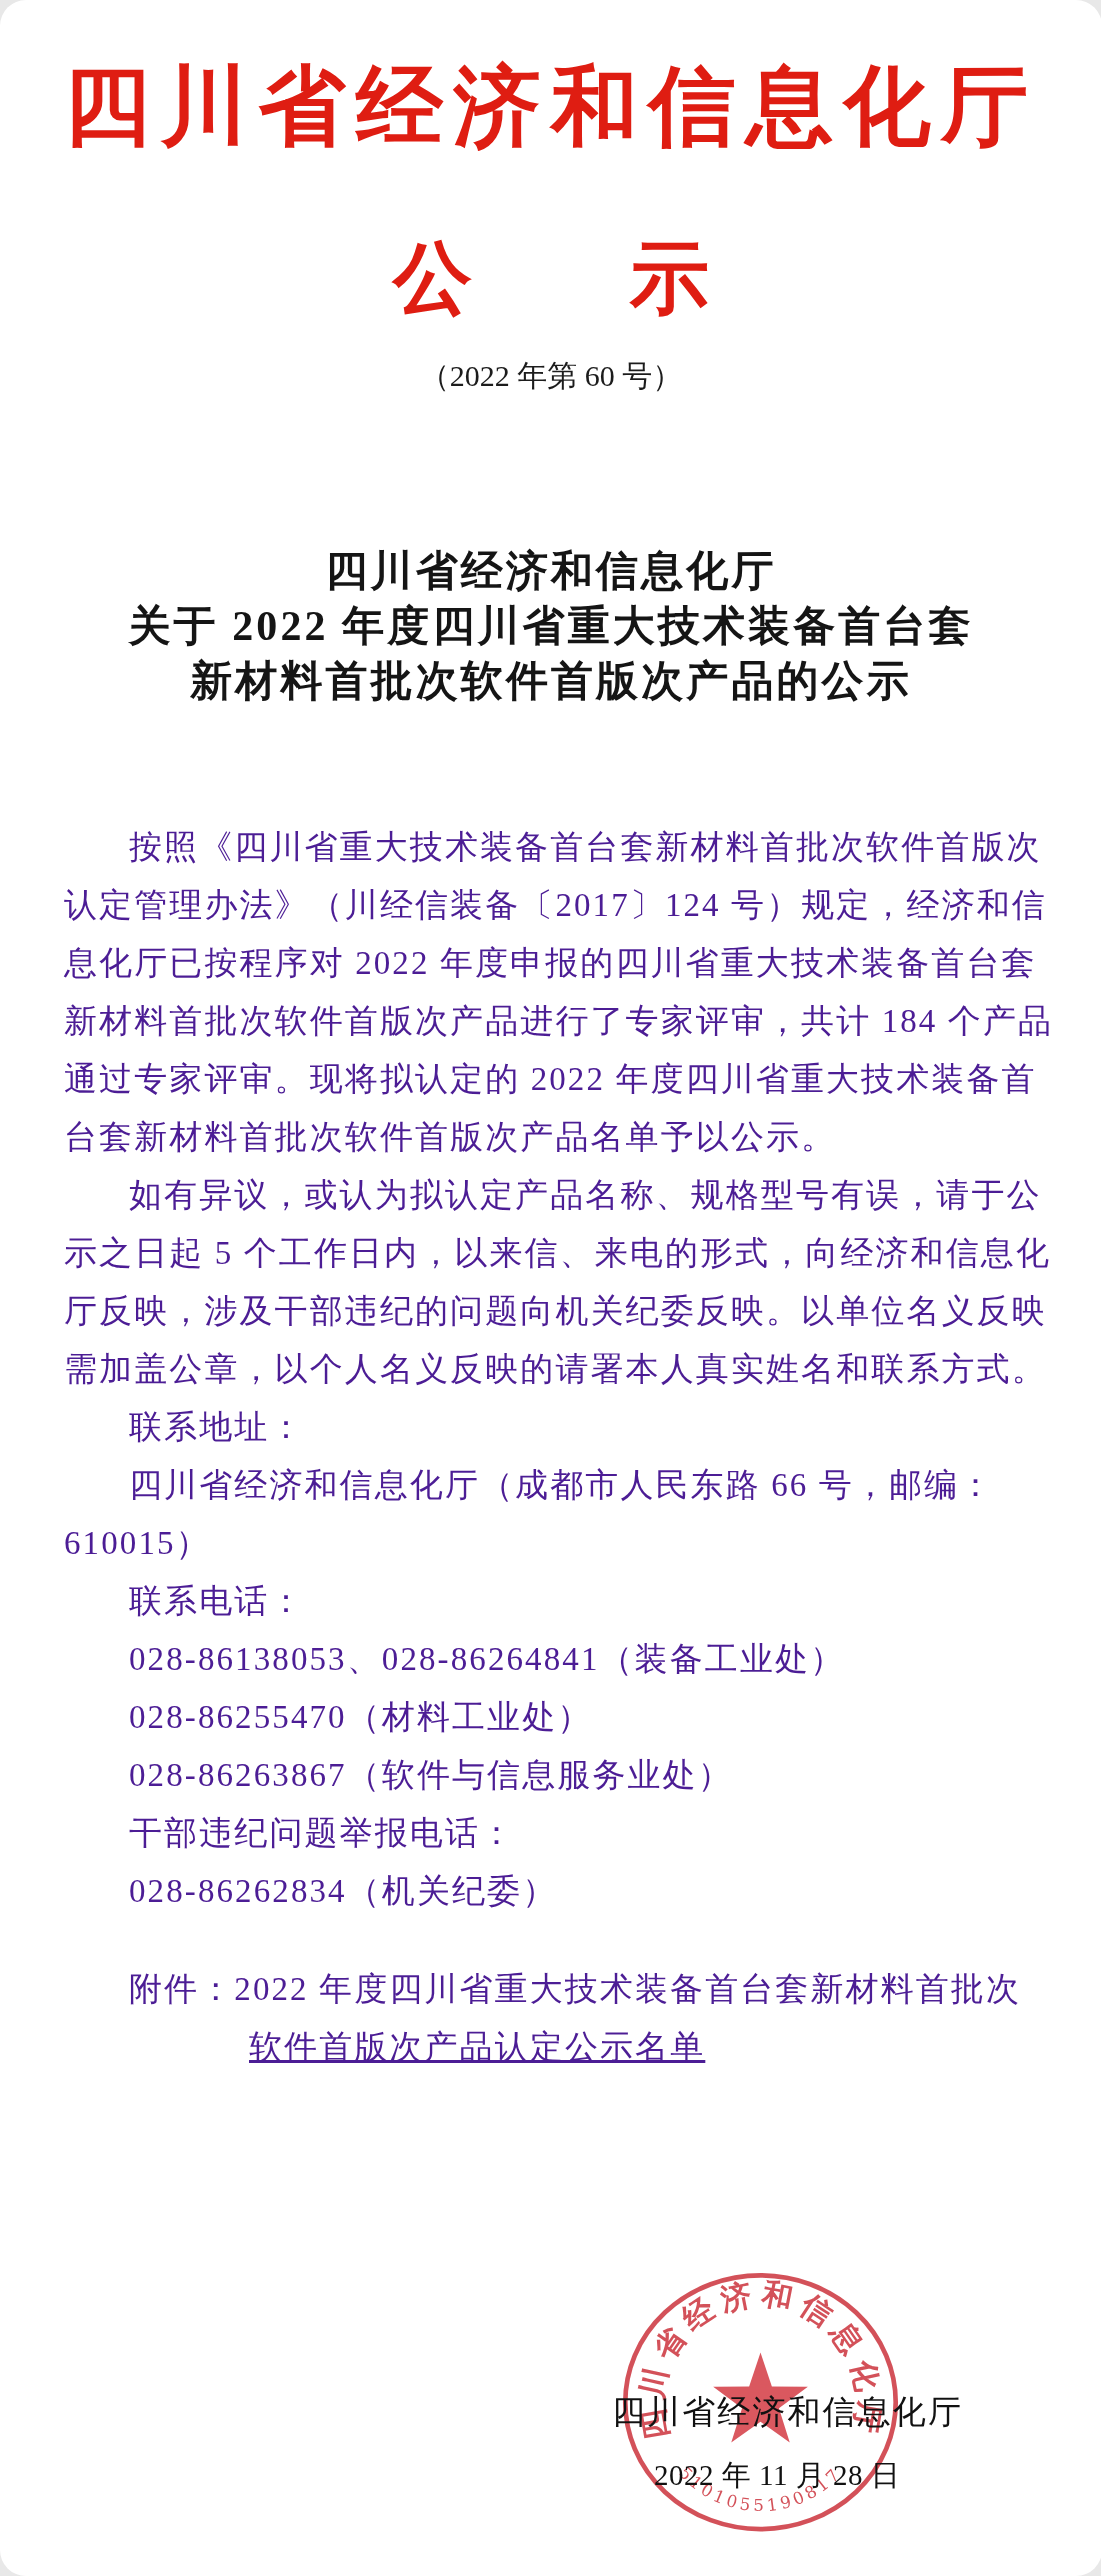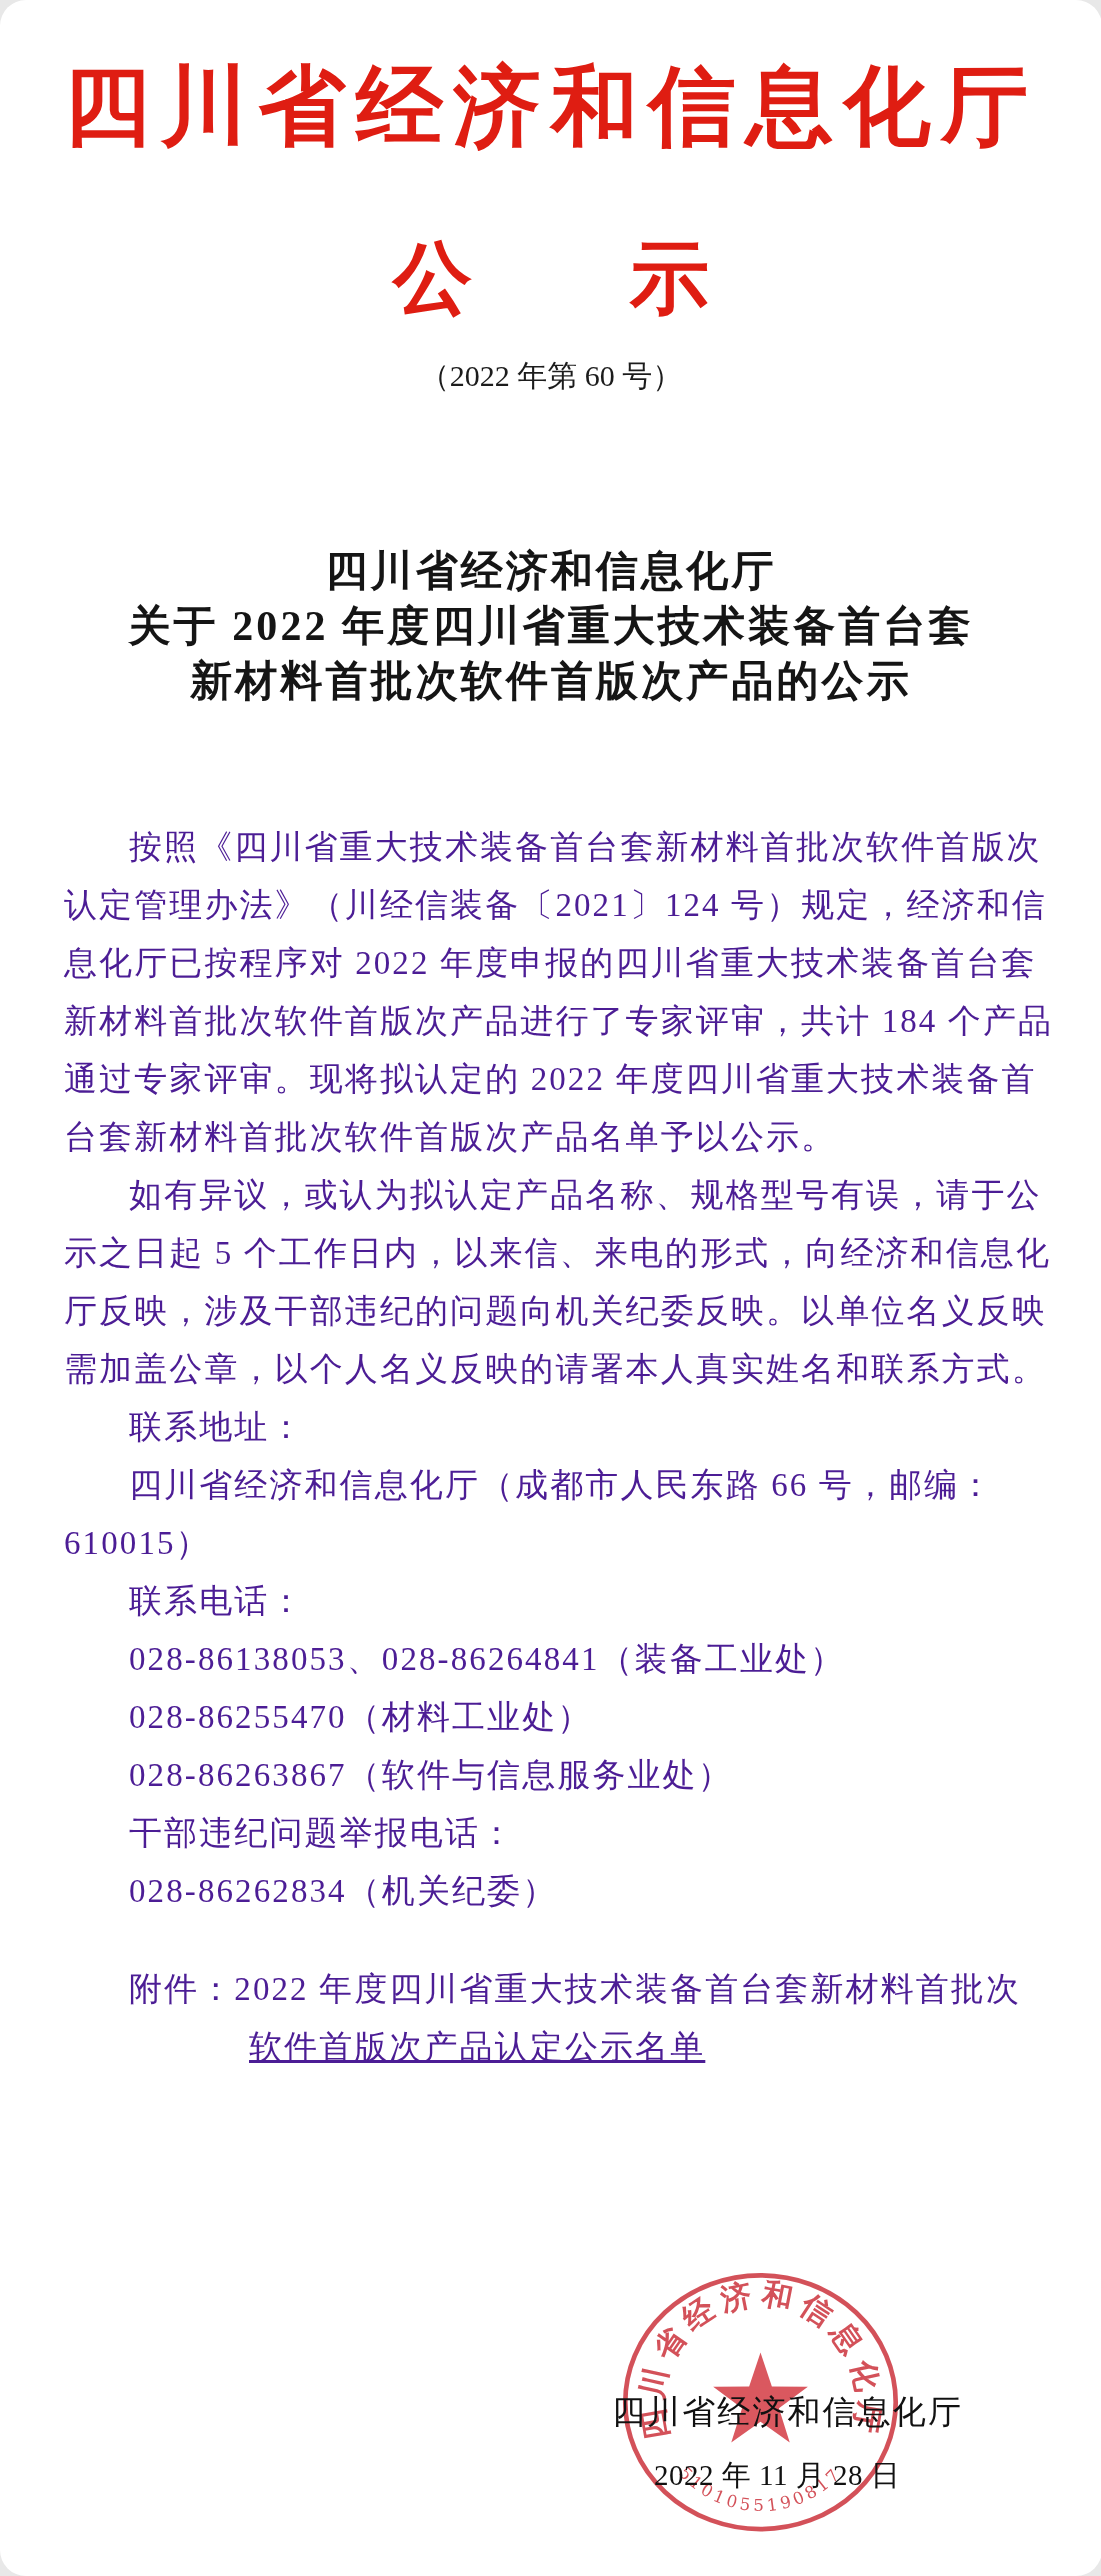--- a/index.html
+++ b/index.html
@@ -87,21 +87,21 @@
 
   <div class="doc-title">
     <div>四川省经济和信息化厅</div>
     <div>关于 2022 年度四川省重大技术装备首台套</div>
     <div>新材料首批次软件首版次产品的公示</div>
   </div>
 
   <div class="body-block">
     <div id="body-lines">
         <div class="line ind2">按照《四川省重大技术装备首台套新材料首批次软件首版次</div>
-        <div class="line">认定管理办法》（川经信装备〔2021〕124 号）规定，经济和信</div>
+        <div class="line">认定管理办法》（川经信装备〔2017〕124 号）规定，经济和信</div>
         <div class="line">息化厅已按程序对 2022 年度申报的四川省重大技术装备首台套</div>
         <div class="line">新材料首批次软件首版次产品进行了专家评审，共计 184 个产品</div>
         <div class="line">通过专家评审。现将拟认定的 2022 年度四川省重大技术装备首</div>
         <div class="line">台套新材料首批次软件首版次产品名单予以公示。</div>
         <div class="line ind2">如有异议，或认为拟认定产品名称、规格型号有误，请于公</div>
         <div class="line">示之日起 5 个工作日内，以来信、来电的形式，向经济和信息化</div>
         <div class="line">厅反映，涉及干部违纪的问题向机关纪委反映。以单位名义反映</div>
         <div class="line">需加盖公章，以个人名义反映的请署本人真实姓名和联系方式。</div>
         <div class="line ind2">联系地址：</div>
         <div class="line ind2">四川省经济和信息化厅（成都市人民东路 66 号，邮编：</div>

